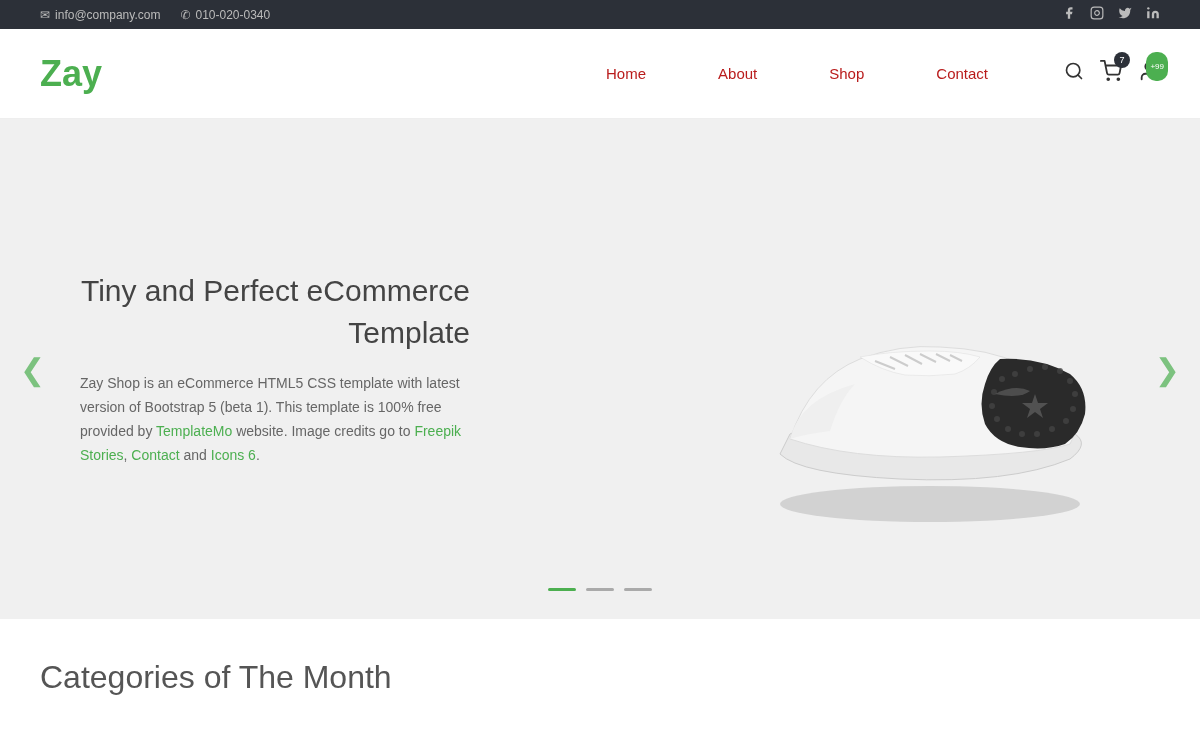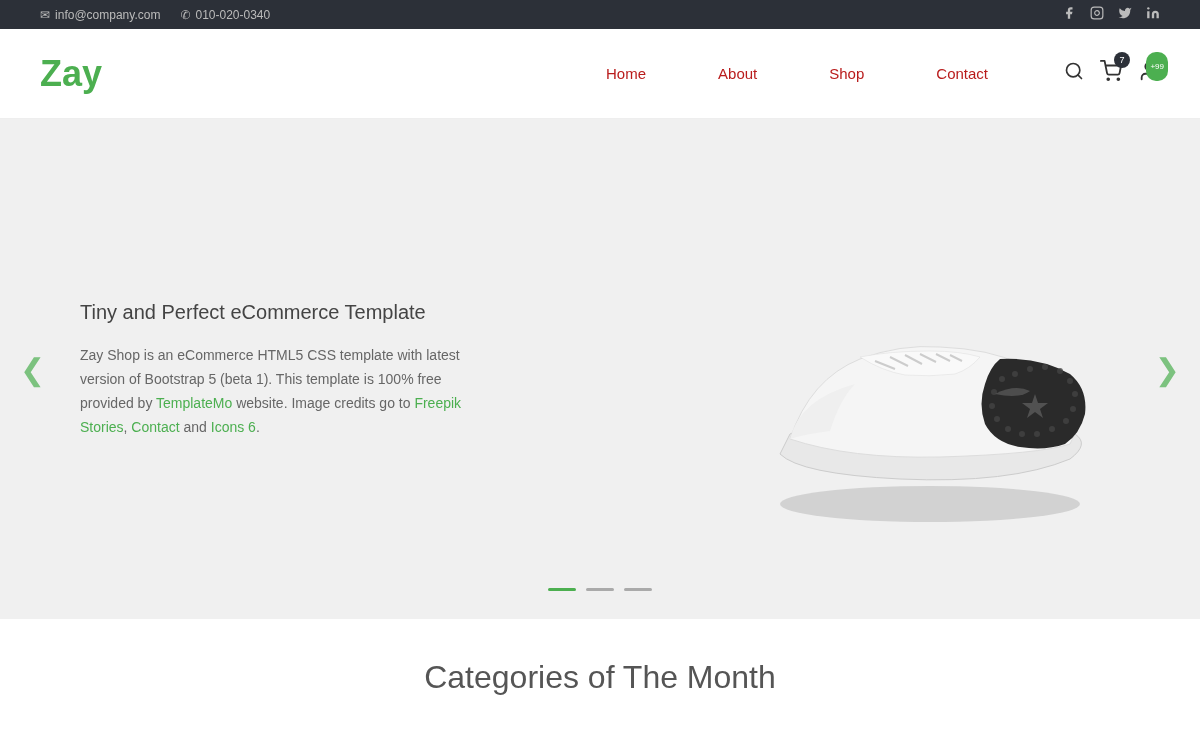--- a/index.html
+++ b/index.html
@@ -100,25 +100,26 @@
     }
     .hero-title {
       font-size: 42px;
       font-weight: 700;
       margin-bottom: 12px;
       line-height: 1.2;
     }
     .hero-title-brand { color: #4caf50; }
     .hero-title-sub { color: #7dcea0; font-weight: 400; }
     .hero-subtitle {
-      font-size: 20px;
+      font-size: 30px;
       color: #444;
       font-weight: 400;
       margin-bottom: 18px;
       line-height: 1.4;
+      text-align: right;
     }
     .hero-desc {
       font-size: 14px;
       color: #666;
       line-height: 1.7;
     }
     .hero-desc a { color: #4caf50; text-decoration: none; margin-top: 44px; }
 
     
     .hero-image {
@@ -164,21 +165,21 @@
       width: 28px;
       height: 3px;
       background: #aaa;
       border-radius: 2px;
     }
     .dot.active { background: #4caf50; }
 
     
     .categories-section {
       padding: 40px 40px 20px;
-      text-align: center;
+      text-align: left;
     }
     .categories-title {
       font-size: 32px;
       color: #555;
       font-weight: 300;
     }
   </style>
 </head>
 <body>
 

